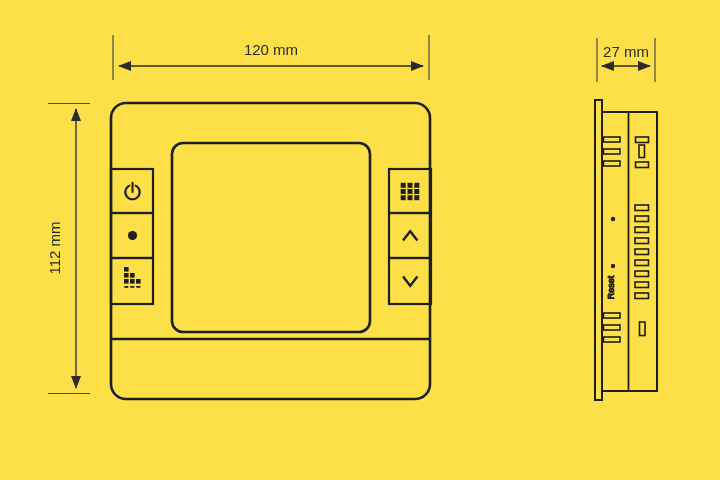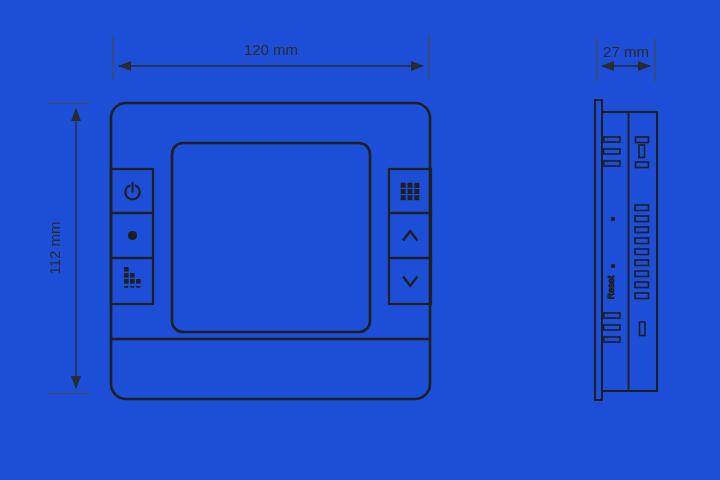--- a/index.html
+++ b/index.html
@@ -5,21 +5,21 @@
   html, body {
     margin: 0;
     padding: 0;
     background: #ffffff;
     font-family: "Liberation Sans", sans-serif;
   }
   .canvas {
     position: relative;
     width: 720px;
     height: 480px;
-    background: #1d4ed8;
+    background: #fde047;
     overflow: hidden;
   }
   svg text {
     font-family: "Liberation Sans", sans-serif;
     fill: #2b2b2b;
   }
   .dim-label {
     font-size: 15px;
   }
   .reset-label {

